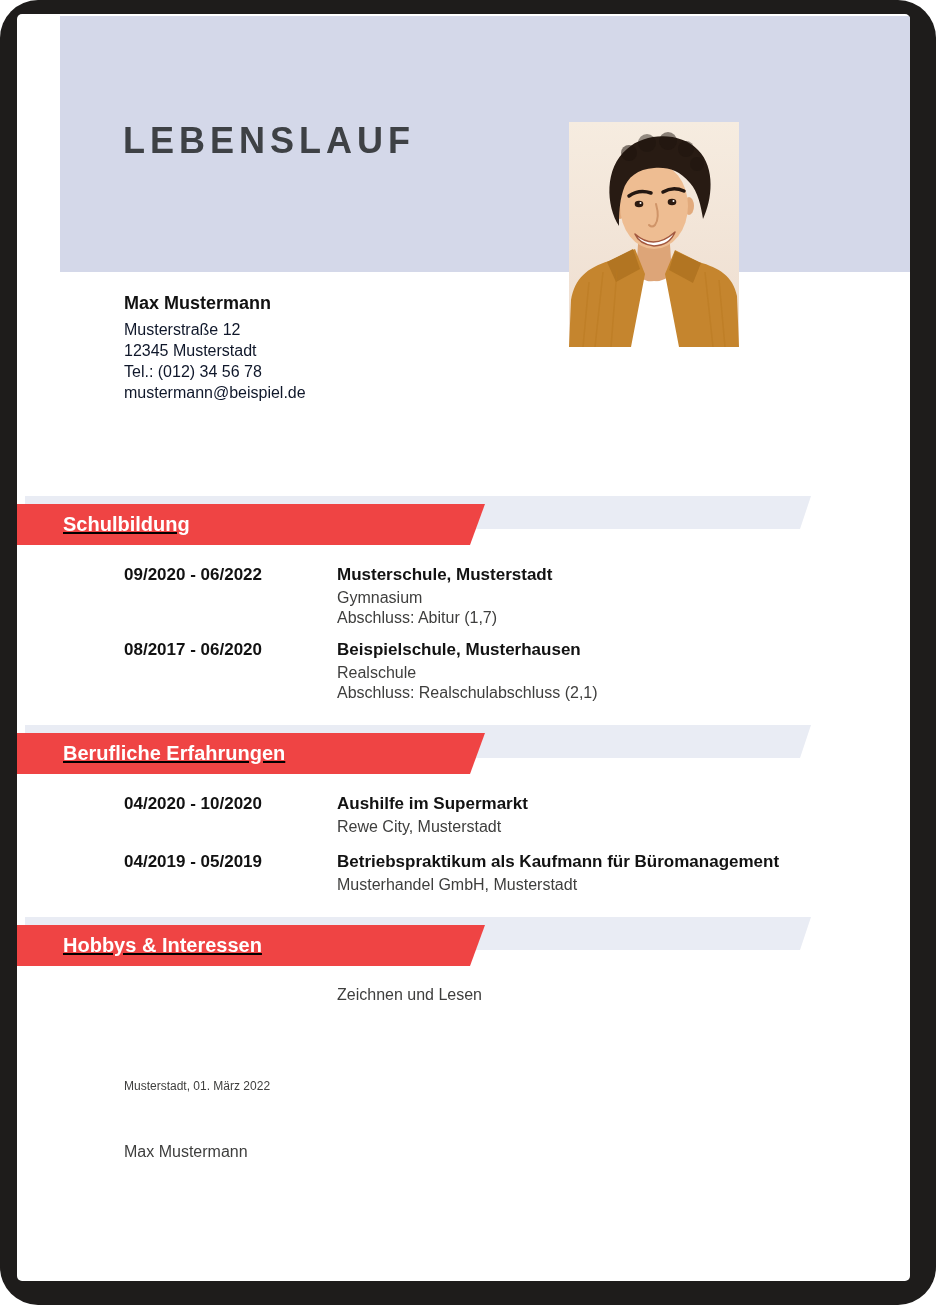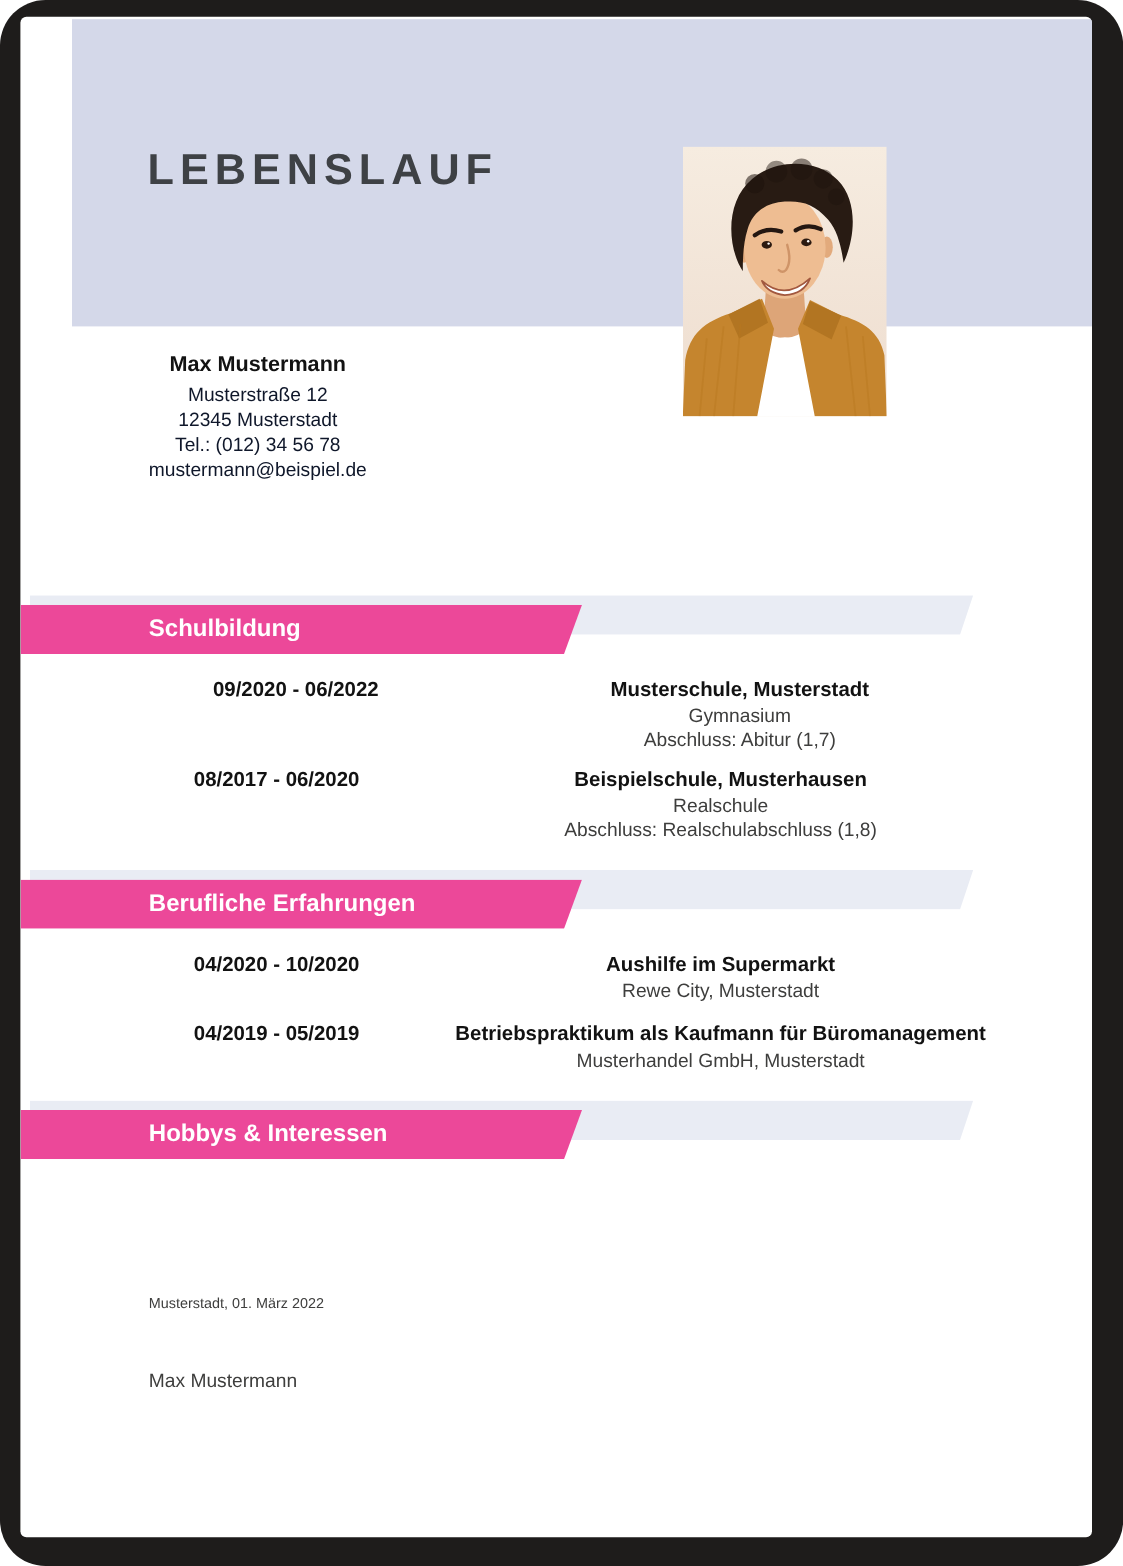--- a/index.html
+++ b/index.html
@@ -9,21 +9,20 @@
     font-family: "Liberation Sans", "DejaVu Sans", sans-serif;
     position: relative;
   }
   .canvas { position: relative; width: 936px; height: 1305px; background: #fff; overflow: hidden; }
 
   
   .frame {
     position: absolute; inset: 0;
     background: #1e1c1b;
     border-radius: 38px;
-    text-align: center;
   }
   
   .page {
     position: absolute; left: 17px; top: 14px;
     width: 893px; height: 1267px;
     background: #ffffff; border-radius: 5px;
     overflow: hidden;
   }
 
   
@@ -54,39 +53,40 @@
   .banner { position: absolute; left: 0; width: 100%; height: 41px; }
   .banner .light {
     position: absolute; left: 8px; top: -8px;
     width: 786px; height: 33px;
     background: #e9ecf4;
     clip-path: polygon(0 0, 100% 0, 775px 100%, 0 100%);
   }
   .banner .blue {
     position: absolute; left: 0; top: 0;
     width: 468px; height: 41px;
-    background: #ec4899;
+    background: #ef4444;
     clip-path: polygon(0 0, 100% 0, 453px 100%, 0 100%);
     display: flex; align-items: center;
-    padding-left: 107px;
+    padding-left: 46px;
+    text-decoration: underline;
   }
   .banner .blue span { color: #ffffff; font-size: 20px; font-weight: 700; }
 
   .banner.s1 { top: 490px; }
   .banner.s2 { top: 719px; }
   .banner.s3 { top: 911px; }
 
   
   .row { position: absolute; left: 107px; width: 740px; display: flex; }
   .row .period { width: 213px; flex: 0 0 213px; font-size: 17px; font-weight: 700; color: #121212; }
   .row .detail { flex: 1; }
   .detail .etitle { font-size: 17px; font-weight: 700; color: #121212; margin-bottom: 3px; }
   .detail .eline { font-size: 16px; color: #3e3e3d; line-height: 20px; }
 
-  .row.r-s1e1 { top: 551px; margin-left: 16px; }
+  .row.r-s1e1 { top: 551px; }
   .row.r-s1e2 { top: 626px; }
   .row.r-s2e1 { top: 780px; }
   .row.r-s2e2 { top: 838px; }
   .row.r-s3e1 { top: 971px; }
 
   .place-date { position: absolute; left: 107px; top: 1065px; font-size: 12px; color: #3e3e3d; }
   .signature  { position: absolute; left: 107px; top: 1129px; font-size: 16px; color: #3e3e3d; }
 </style>
 </head>
 <body>
@@ -172,21 +172,21 @@
           <div class="eline">Gymnasium</div>
           <div class="eline">Abschluss: Abitur (1,7)</div>
         </div>
       </div>
 
       <div class="row r-s1e2">
         <div class="period">08/2017 - 06/2020</div>
         <div class="detail">
           <div class="etitle">Beispielschule, Musterhausen</div>
           <div class="eline">Realschule</div>
-          <div class="eline">Abschluss: Realschulabschluss (1,8)</div>
+          <div class="eline">Abschluss: Realschulabschluss (2,1)</div>
         </div>
       </div>
 
       <div class="banner s2">
         <div class="light"></div>
         <div class="blue">
           <span>Berufliche Erfahrungen</span>
         </div>
       </div>
 
@@ -208,20 +208,23 @@
 
       <div class="banner s3">
         <div class="light"></div>
         <div class="blue">
           <span>Hobbys &amp; Interessen</span>
         </div>
       </div>
 
       <div class="row r-s3e1">
         <div class="period"></div>
+        <div class="detail">
+          <div class="eline">Zeichnen und Lesen</div>
+        </div>
       </div>
 
       <div class="place-date">Musterstadt, 01. März 2022</div>
       <div class="signature">Max Mustermann</div>
 
     </div>
   </div>
 </div>
 
 </body></html>

